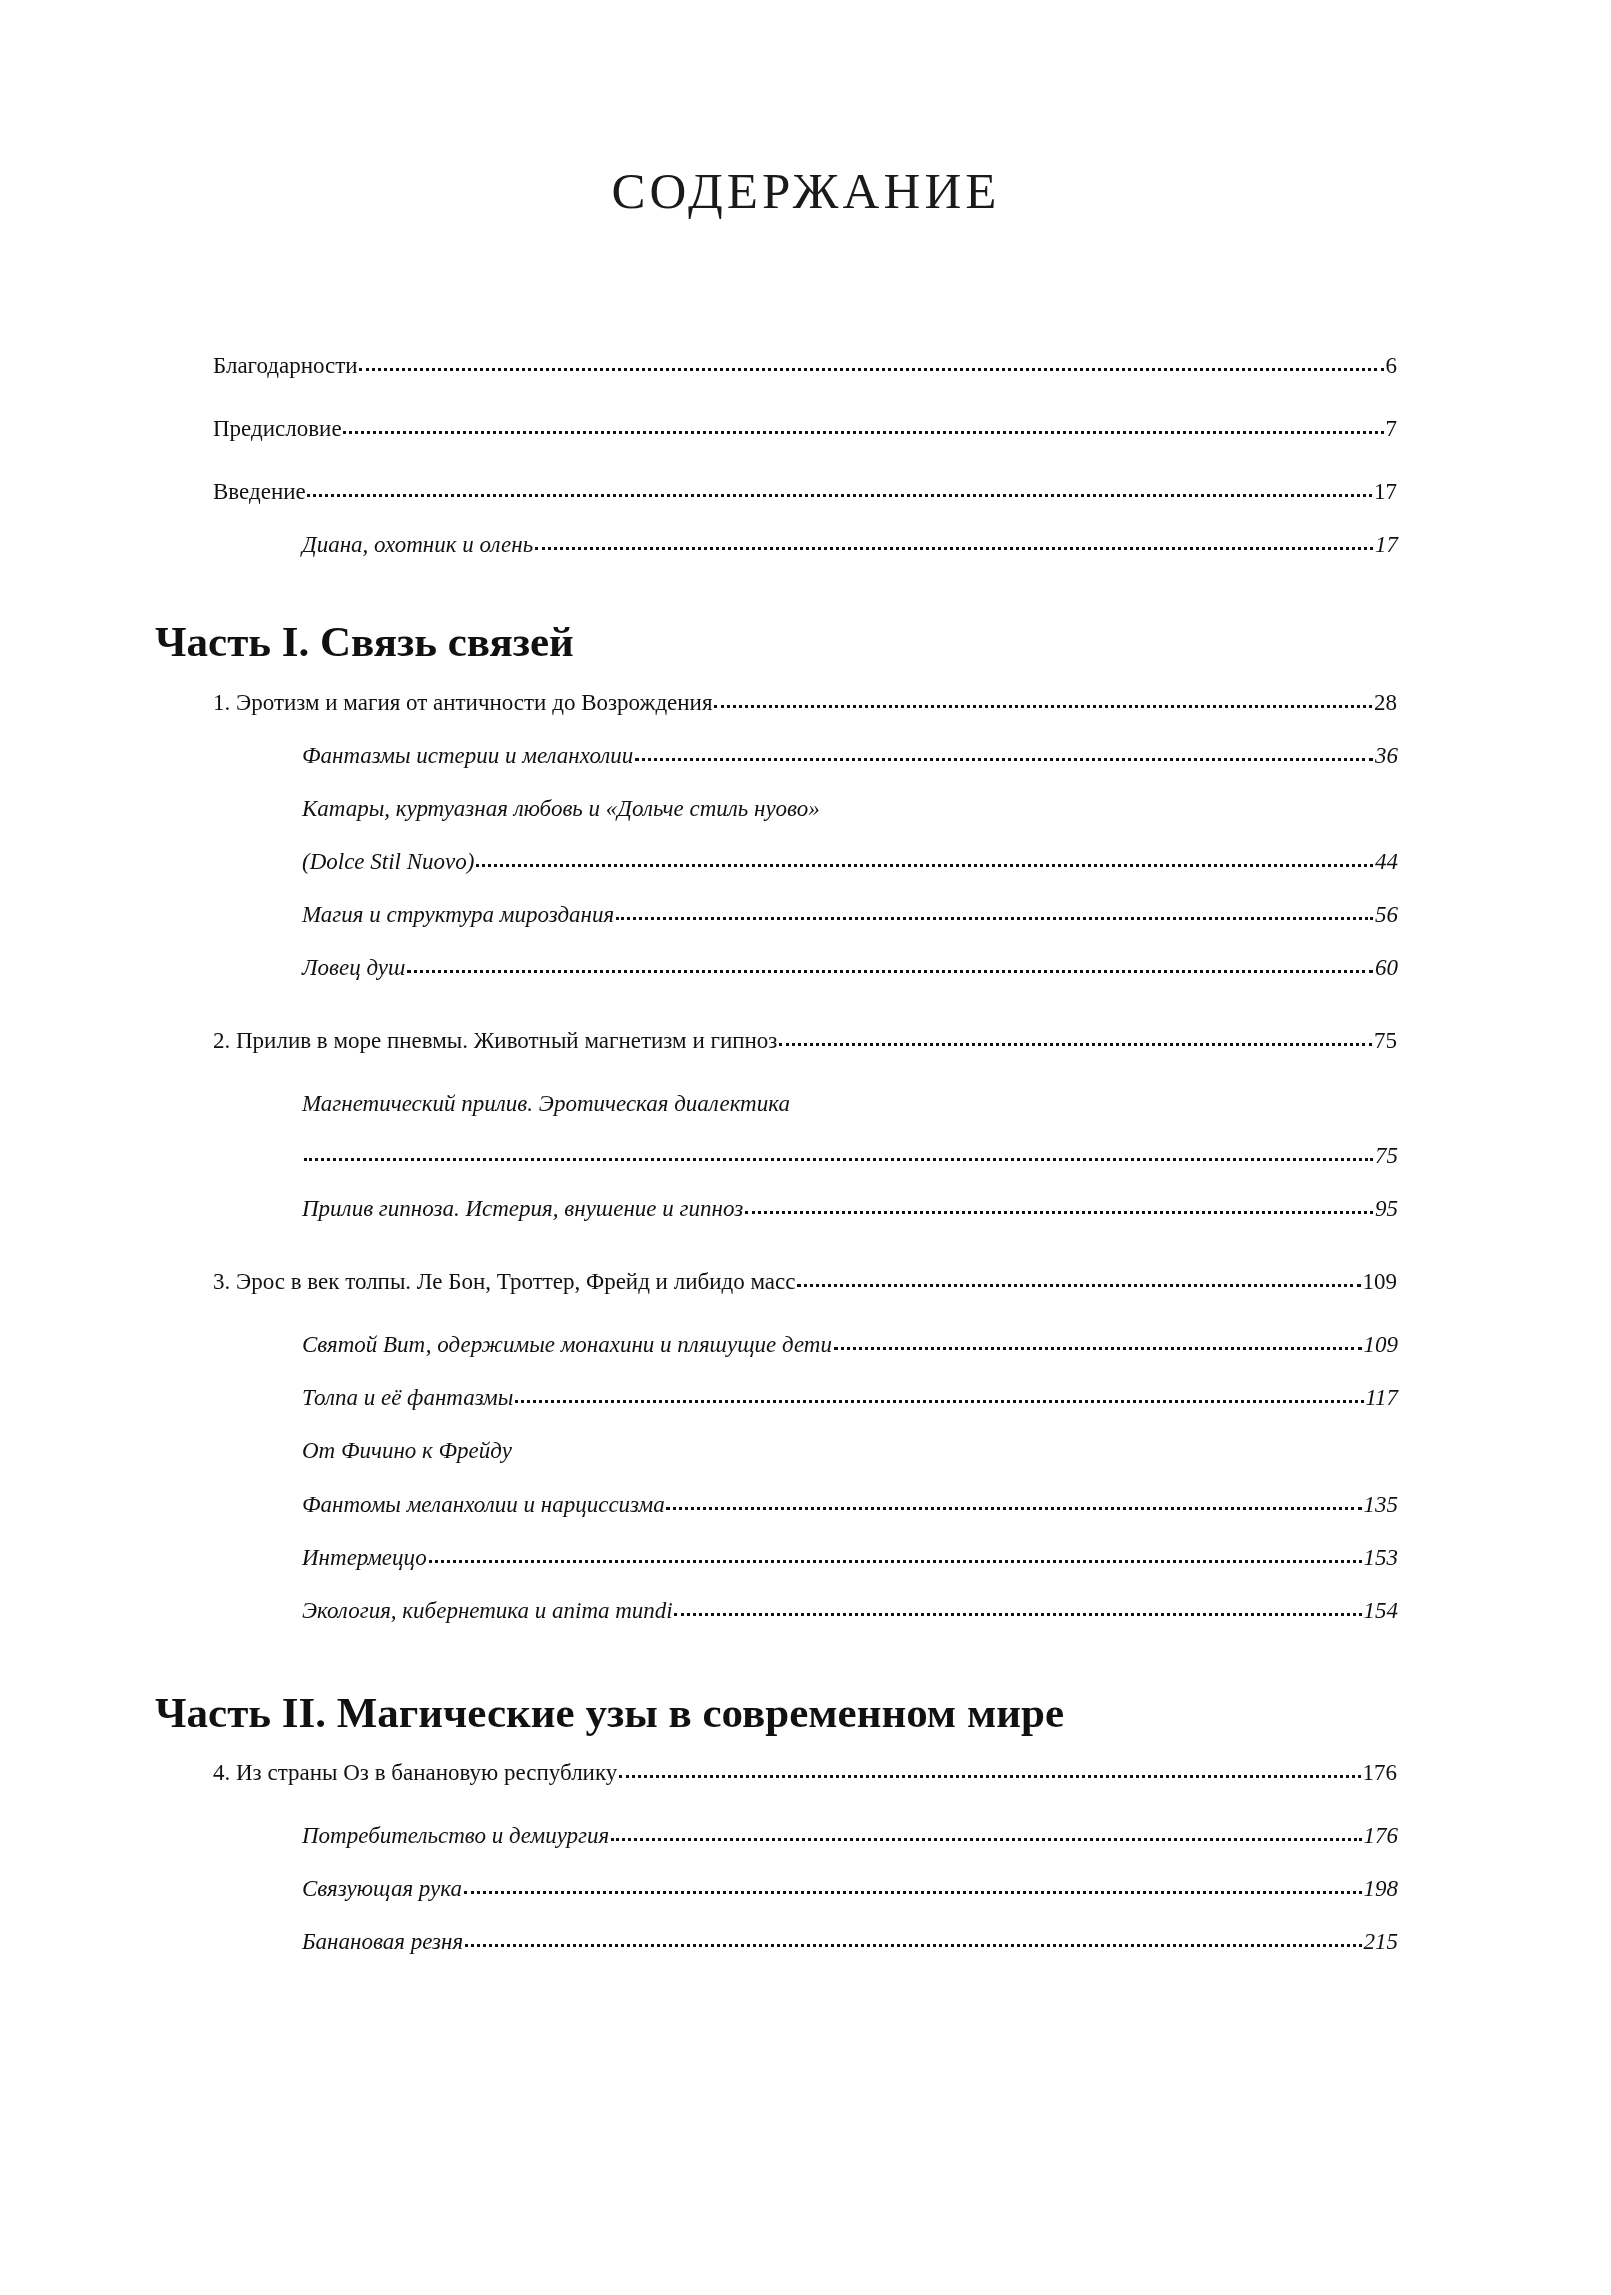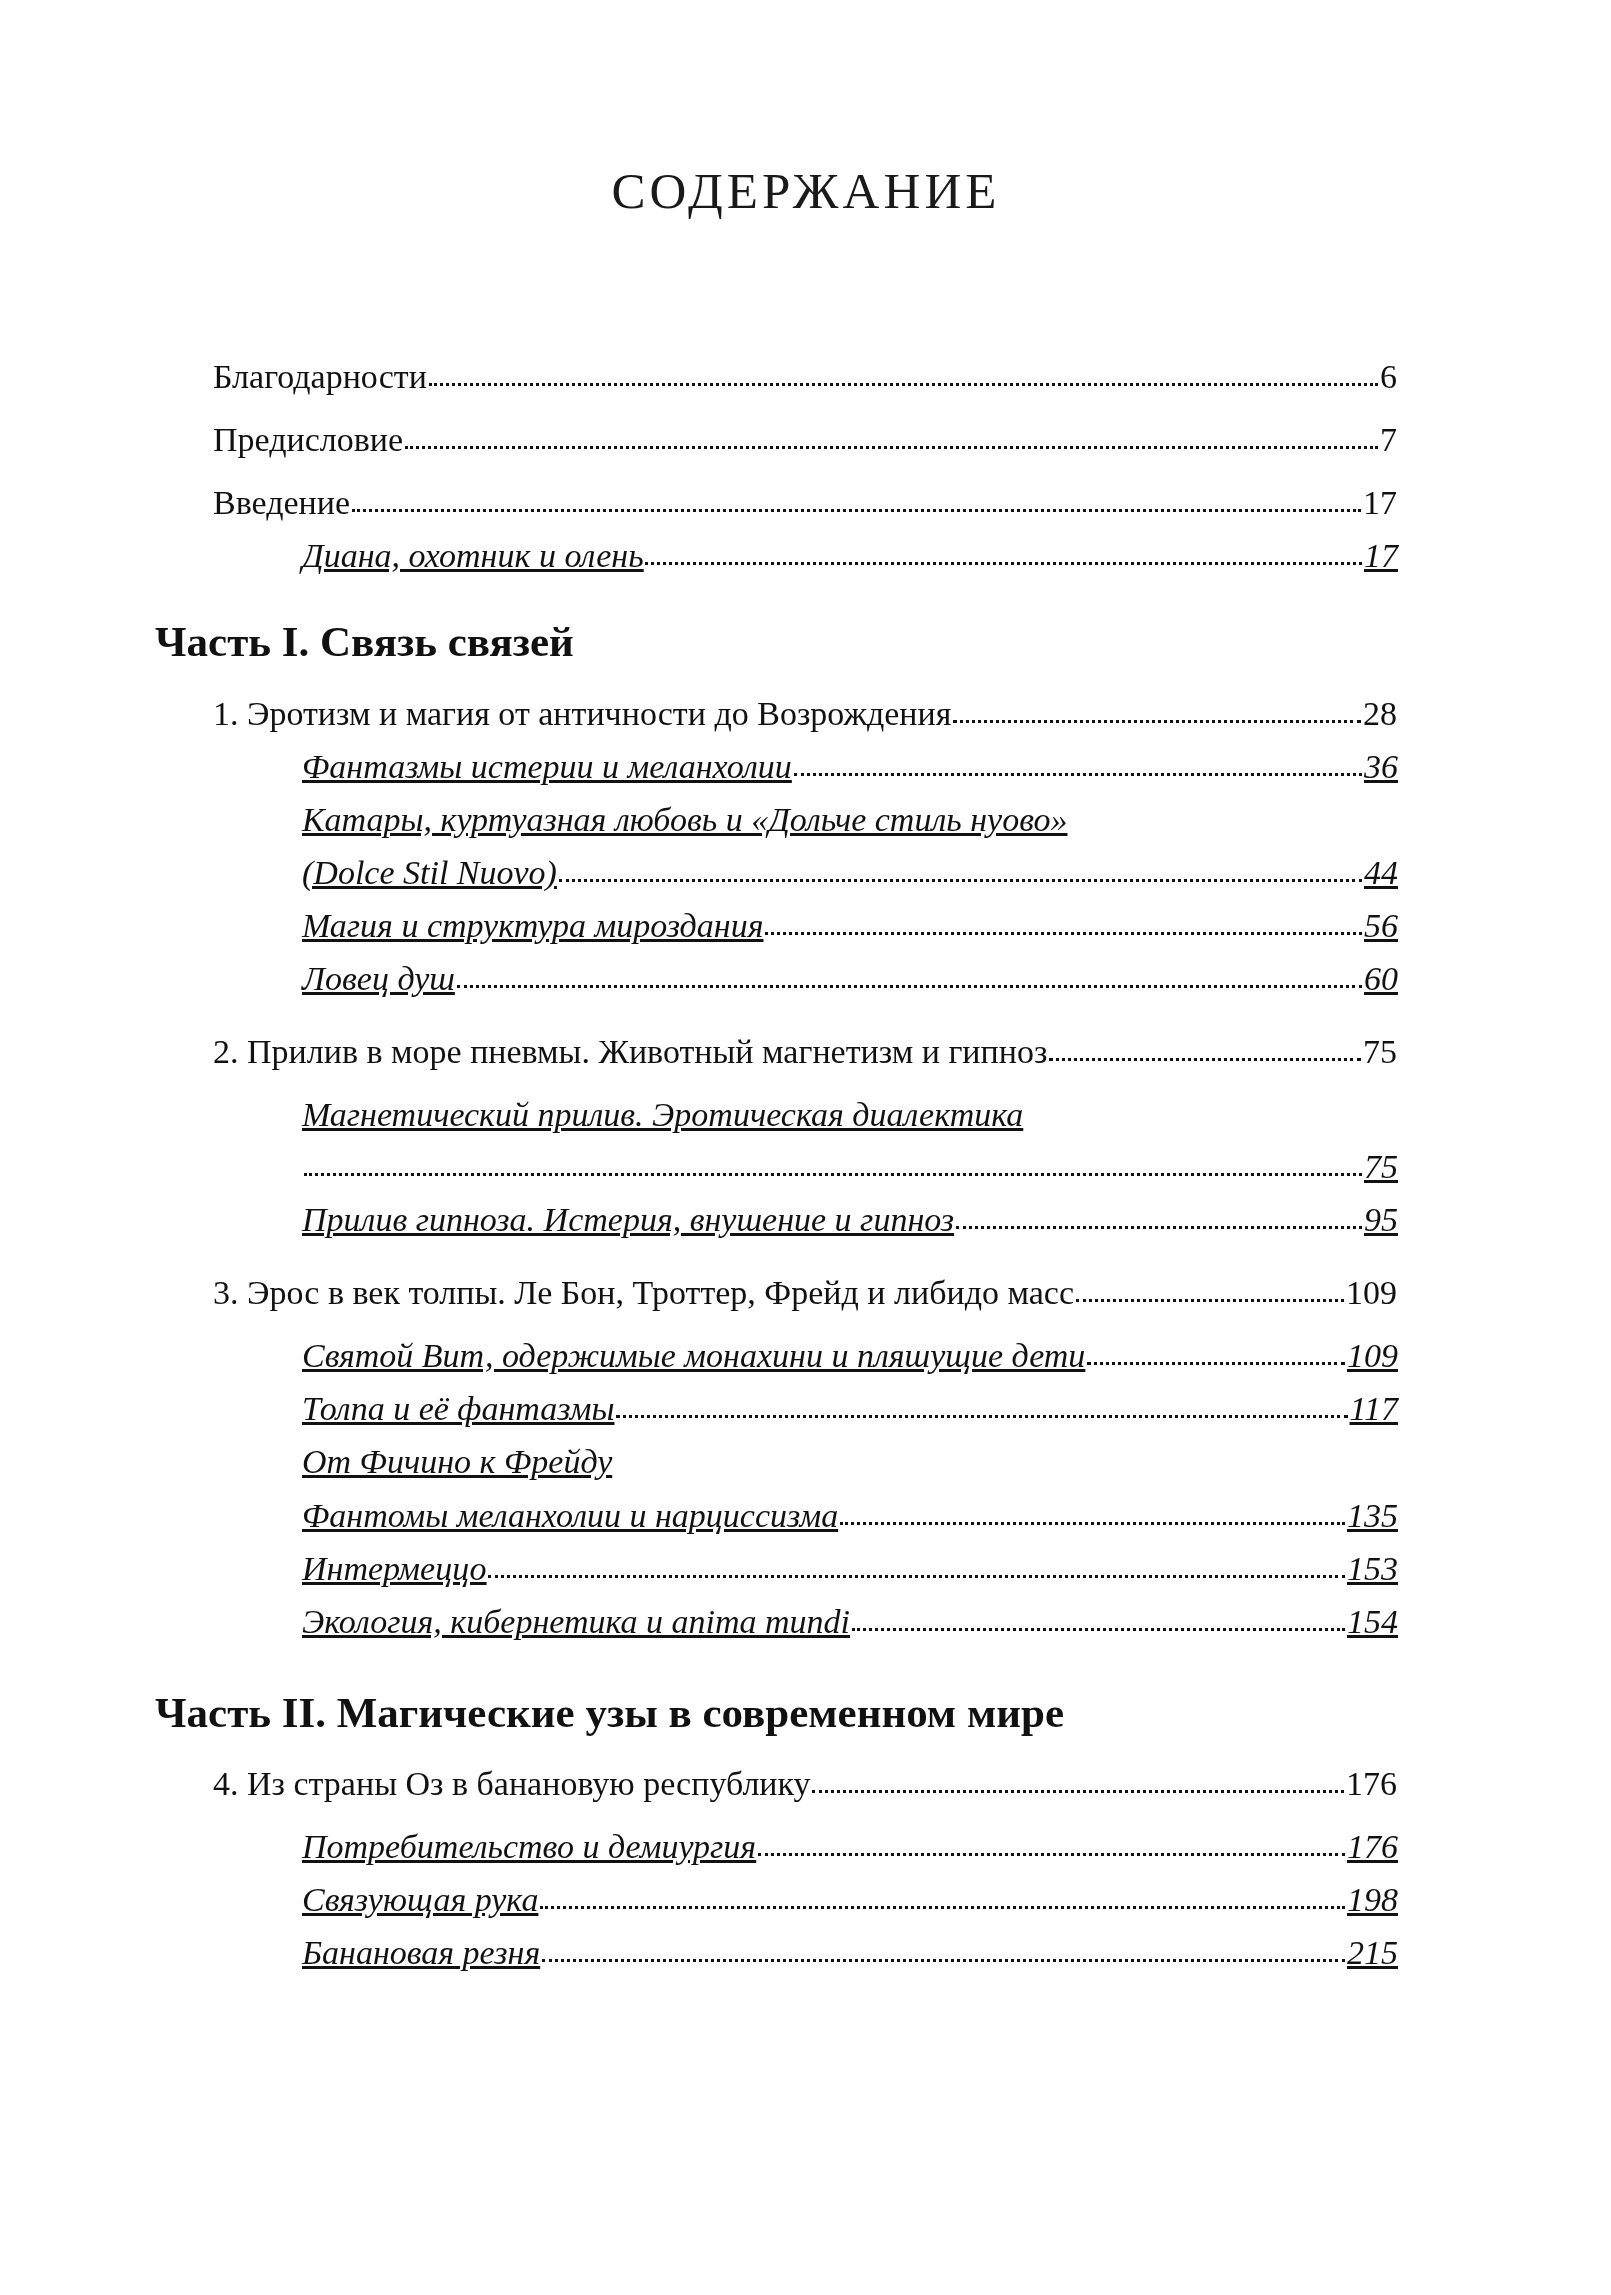--- a/index.html
+++ b/index.html
@@ -35,37 +35,36 @@
     }
     .toc {
       position: absolute;
       top: 0; left: 0;
       width: 1612px;
     }
     .row {
       position: absolute;
       display: flex;
       align-items: baseline;
-      font-size: 34px;
+      font-size: 23px;
       line-height: 1;
       white-space: nowrap;
-      margin-top: 6px;
     }
     .row .label { flex: 0 0 auto; }
     .row .leader {
       flex: 1 1 auto;
       margin: 0 1.7px;
       height: 0;
       border-bottom: 3.3px dotted #111111;
       position: relative;
       top: -1.7px;
       min-width: 16.5px;
     }
     .row .page-num { flex: 0 0 auto; }
-    .row.italic { font-style: italic; text-decoration: underline; }
+    .row.italic { font-style: italic; }
     .part {
       position: absolute;
       left: 147px;
       font-size: 43px;
       font-weight: bold;
       white-space: nowrap;
       margin: 8px;
       color: #111111;
     }
     .lvl0 { left: 213px; width: 1184px; }

